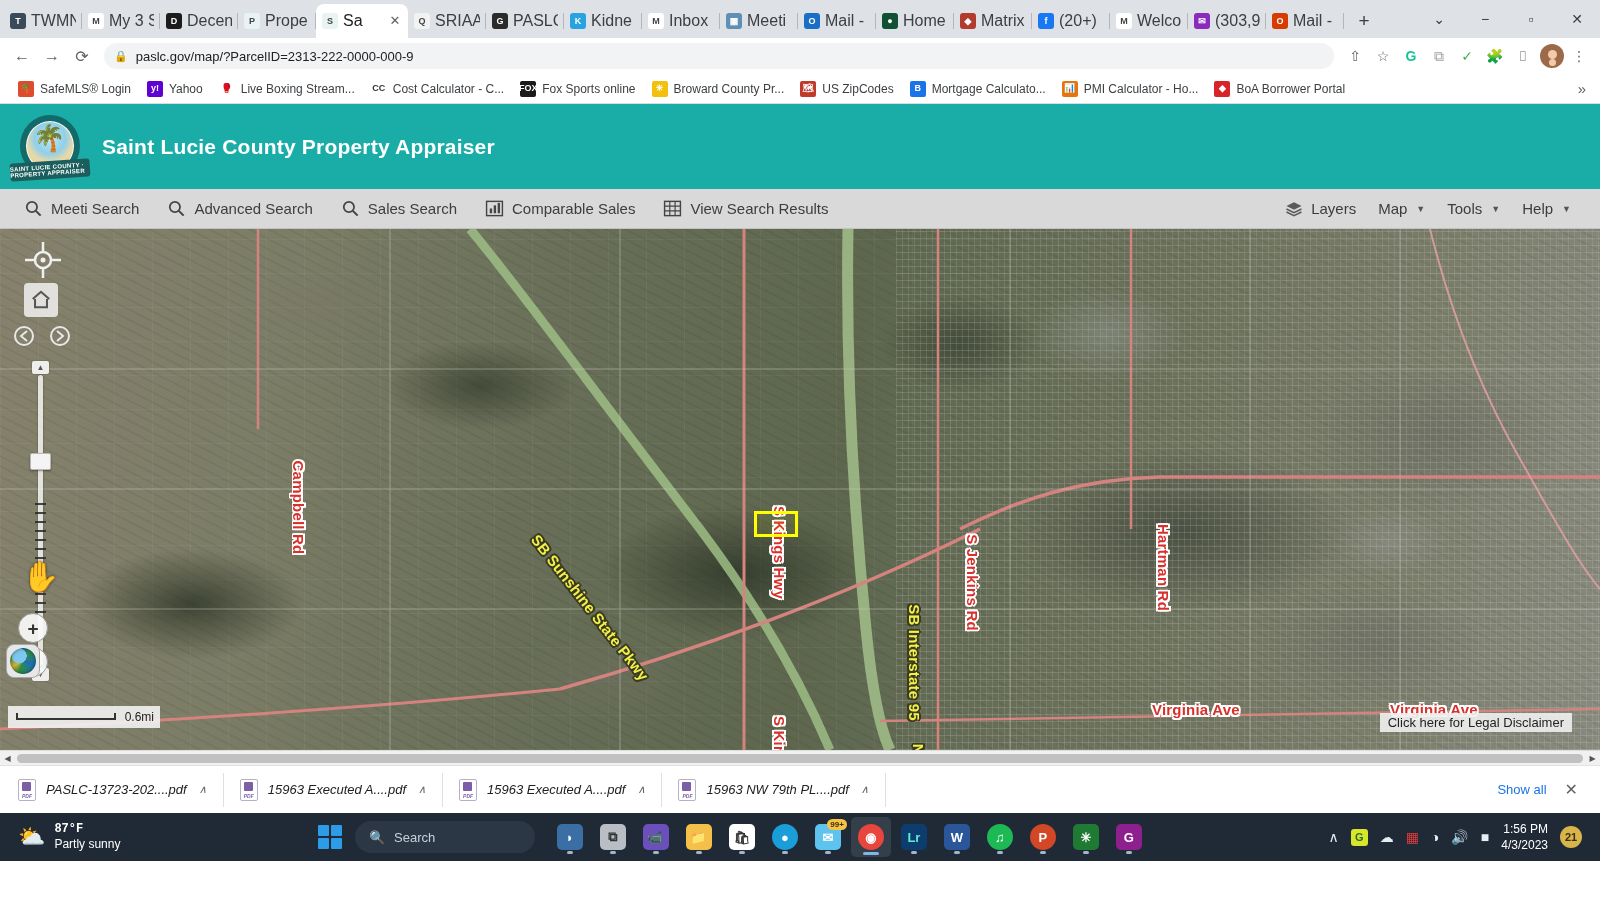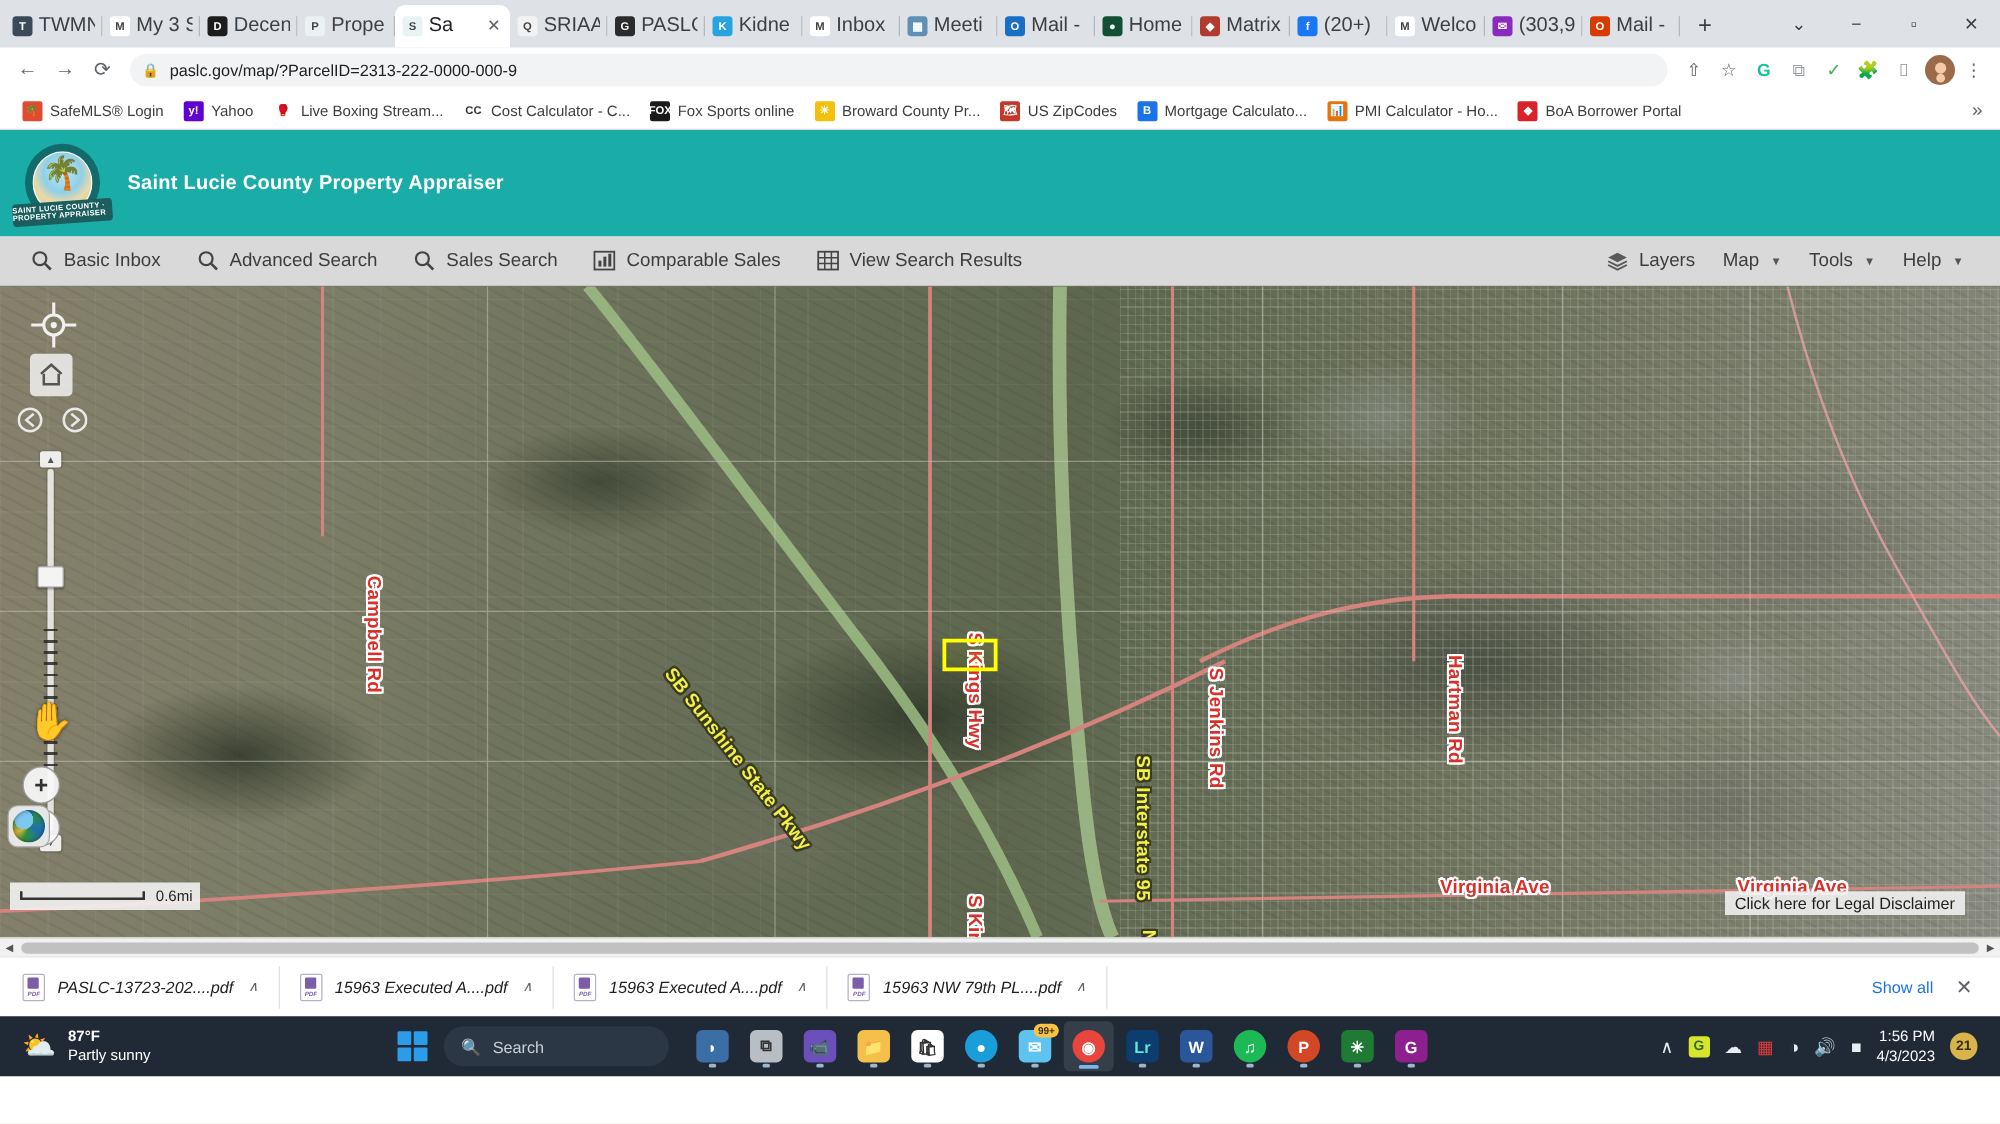--- a/index.html
+++ b/index.html
@@ -131,21 +131,21 @@
     font-size: 26px; line-height: 1;
   }
   .seal .banner {
     position: absolute; left: -4px; right: -4px; bottom: 2px;
     height: 18px; background: #1b5e5d; border-radius: 3px;
     transform: rotate(-4deg);
     display: flex; align-items: center; justify-content: center;
     font-size: 6px; color: #fff; letter-spacing: .3px; font-weight: bold;
   }
   .sitetitles h1 {
-    font-size: 16px; color: #fff; font-weight: bold; letter-spacing: .2px;
+    font-size: 21px; color: #fff; font-weight: bold; letter-spacing: .2px;
     line-height: 1.2;
   }
   .sitetitles h2 {
     font-size: 17px; color: #fff; font-weight: bold; margin-top: 4px;
   }
 
   
   .appnav {
     height: 40px; background: #d9d9d9; display: flex;
     align-items: center; padding: 0 18px; gap: 0;
@@ -361,21 +361,21 @@
   .taskbar {
     height: 48px; background: #1f2a36; display: flex;
     align-items: center; padding: 0 8px; color: #fff;
   }
   .weather {
     display: flex; align-items: center; gap: 9px; padding: 0 10px;
     flex: none;
   }
   .weather .wico { font-size: 22px; line-height: 1; }
   .weather .wtext { font-size: 12px; line-height: 1.25; }
-  .weather .wtext b { font-weight: bold; display: block; }
+  .weather .wtext b { font-weight: bold; display: block; font-family: Liberation Mono, monospace; }
   .tbwrap { flex: 1; display: flex; align-items: center; justify-content: center; gap: 5px; }
   .winlogo {
     width: 24px; height: 24px; flex: none;
     display: grid; grid-template-columns: 1fr 1fr; grid-template-rows: 1fr 1fr;
     gap: 2.5px; margin: 0 8px;
   }
   .winlogo i { background: #2c9ce8; border-radius: 1px; }
   .searchbox {
     width: 180px; height: 32px; background: #2b3744; border-radius: 16px;
     display: flex; align-items: center; gap: 9px; padding: 0 14px;
@@ -574,21 +574,21 @@
 
 <div class="appnav">
   <div id="navleft-host" style="display:flex;align-items:center;height:100%;">
       <div class="navitem">
         <span style="display: flex;">
           <svg width="19" height="19" viewBox="0 0 24 24">
             <circle cx="10" cy="10" r="6.5" fill="none" stroke="#444" stroke-width="2.2"></circle>
             <path d="M15 15 L21 21" stroke="#444" stroke-width="2.6"></path>
           </svg>
         </span>
-        <span>Basic Inbox</span>
+        <span>Meeti Search</span>
       </div>
       <div class="navitem">
         <span style="display: flex;">
           <svg width="19" height="19" viewBox="0 0 24 24">
             <circle cx="10" cy="10" r="6.5" fill="none" stroke="#444" stroke-width="2.2"></circle>
             <path d="M15 15 L21 21" stroke="#444" stroke-width="2.6"></path>
           </svg>
         </span>
         <span>Advanced Search</span>
       </div>

